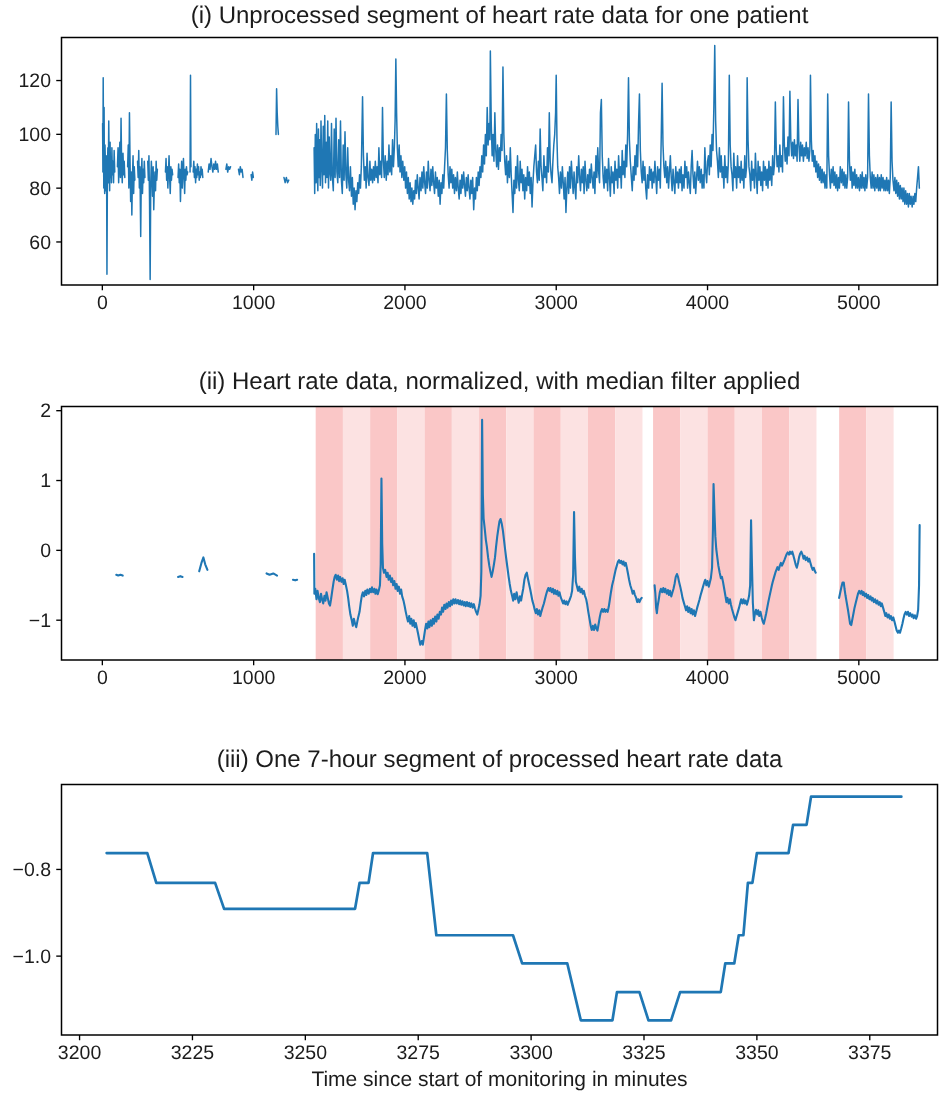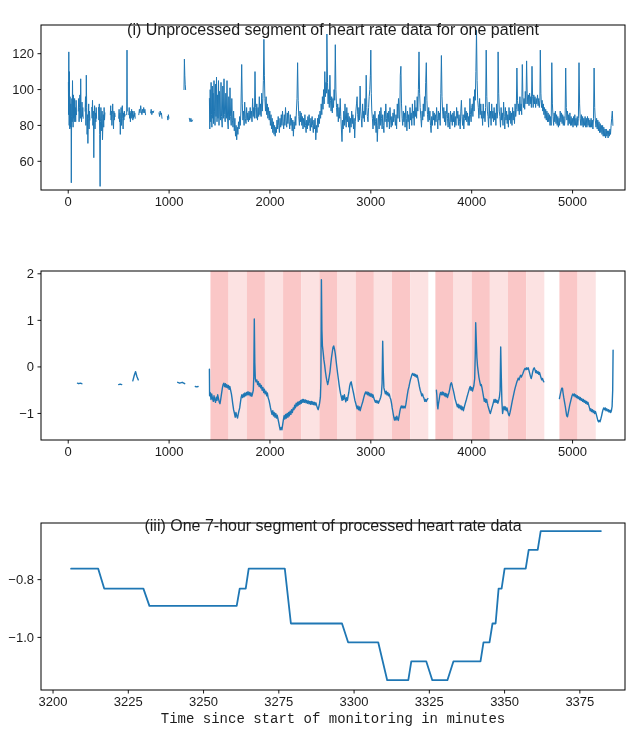--- a/index.html
+++ b/index.html
@@ -1,22 +1,22 @@
 <!DOCTYPE html>
 <html><head>
 <meta charset="utf-8">
 <style>
   html,body{margin:0;padding:0;background:#ffffff;}
   .figure{position:relative;width:634px;height:736px;background:#ffffff;overflow:hidden;
           font-family:"Liberation Sans", sans-serif;}
   .figure svg{position:absolute;left:0;top:0;}
   .plot-title{position:absolute;left:41px;width:584px;text-align:center;
-              font-size:16px;color:#1c1c1c;white-space:nowrap;margin-top:19px;}
+              font-size:16px;color:#1c1c1c;white-space:nowrap;}
   .axis-xlabel{position:absolute;left:41px;width:584px;text-align:center;
-               font-size:14px;color:#1c1c1c;white-space:nowrap;font-family:Liberation Mono, monospace;}
+               font-size:14px;color:#1c1c1c;white-space:nowrap;}
 </style>
 </head>
 <body>
 
 <div class="figure">
   <svg id="charts" width="634" height="736" viewBox="0 0 634 736">
       <polyline points="68.4,82.4 68.6,114.7 68.8,51.9 69.0,98.5 69.2,125.4 69.4,71.6 69.6,118.3 69.8,129.0 70.0,96.7 70.3,111.1 70.5,127.2 70.8,103.9 71.1,120.1 71.3,182.8 71.6,116.5 71.9,98.5 72.2,121.8 72.5,80.6 72.8,111.1 73.1,127.2 73.4,94.9 73.7,118.3 74.0,105.7 74.3,121.8 74.6,98.5 74.9,116.5 75.3,107.5 75.7,121.8 76.1,100.3 76.5,114.7" fill="none" stroke="#1f77b4" stroke-width="1" stroke-linejoin="round" stroke-linecap="round"></polyline>
       <polyline points="78.3,111.1 78.7,98.5 79.1,121.8 79.5,107.5 79.9,94.9 80.3,118.3 80.7,78.8 81.1,111.1 81.5,121.8 82.0,102.1 82.4,116.5 82.8,107.5 83.2,118.3" fill="none" stroke="#1f77b4" stroke-width="1" stroke-linejoin="round" stroke-linecap="round"></polyline>
       <polyline points="85.1,111.1 85.5,96.7 85.9,125.4 86.3,75.2 86.7,107.5 87.1,134.4 87.5,114.7 87.9,143.4 88.3,118.3 88.7,103.9 89.1,129.0 89.5,111.1 89.9,120.1" fill="none" stroke="#1f77b4" stroke-width="1" stroke-linejoin="round" stroke-linecap="round"></polyline>
       <polyline points="91.7,107.5 92.1,118.3 92.5,100.3 92.9,125.4 93.3,111.1 93.8,157.7 94.2,116.5 94.6,105.7 95.0,129.0 95.4,112.9 95.8,121.8 96.2,107.5 96.6,118.3" fill="none" stroke="#1f77b4" stroke-width="1" stroke-linejoin="round" stroke-linecap="round"></polyline>
@@ -119,15 +119,16 @@
       <line x1="504.58762886597935" y1="690" x2="504.58762886597935" y2="693.5" stroke="#000000" stroke-width="0.9"></line>
       <text x="504.58762886597935" y="706" text-anchor="middle" font-size="13px" font-family="&quot;Liberation Sans&quot;, sans-serif" fill="#1c1c1c">3350</text>
       <line x1="579.8453608247423" y1="690" x2="579.8453608247423" y2="693.5" stroke="#000000" stroke-width="0.9"></line>
       <text x="579.8453608247423" y="706" text-anchor="middle" font-size="13px" font-family="&quot;Liberation Sans&quot;, sans-serif" fill="#1c1c1c">3375</text>
       <line x1="37.5" y1="637.4152249134949" x2="41" y2="637.4152249134949" stroke="#000000" stroke-width="0.9"></line>
       <text x="34" y="641.9152249134949" text-anchor="end" font-size="13px" font-family="&quot;Liberation Sans&quot;, sans-serif" fill="#1c1c1c">−1.0</text>
       <line x1="37.5" y1="579.6297577854672" x2="41" y2="579.6297577854672" stroke="#000000" stroke-width="0.9"></line>
       <text x="34" y="584.1297577854672" text-anchor="end" font-size="13px" font-family="&quot;Liberation Sans&quot;, sans-serif" fill="#1c1c1c">−0.8</text>
     </svg>
   <div class="plot-title" id="title-0" style="top:2px">(i) Unprocessed segment of heart rate data for one patient</div>
+  <div class="plot-title" id="title-1" style="top:246px">(ii) Heart rate data, normalized, with median filter applied</div>
   <div class="plot-title" id="title-2" style="top:498px">(iii) One 7-hour segment of processed heart rate data</div>
   <div class="axis-xlabel" style="top:711px">Time since start of monitoring in minutes</div>
 </div>
 
 </body></html>

